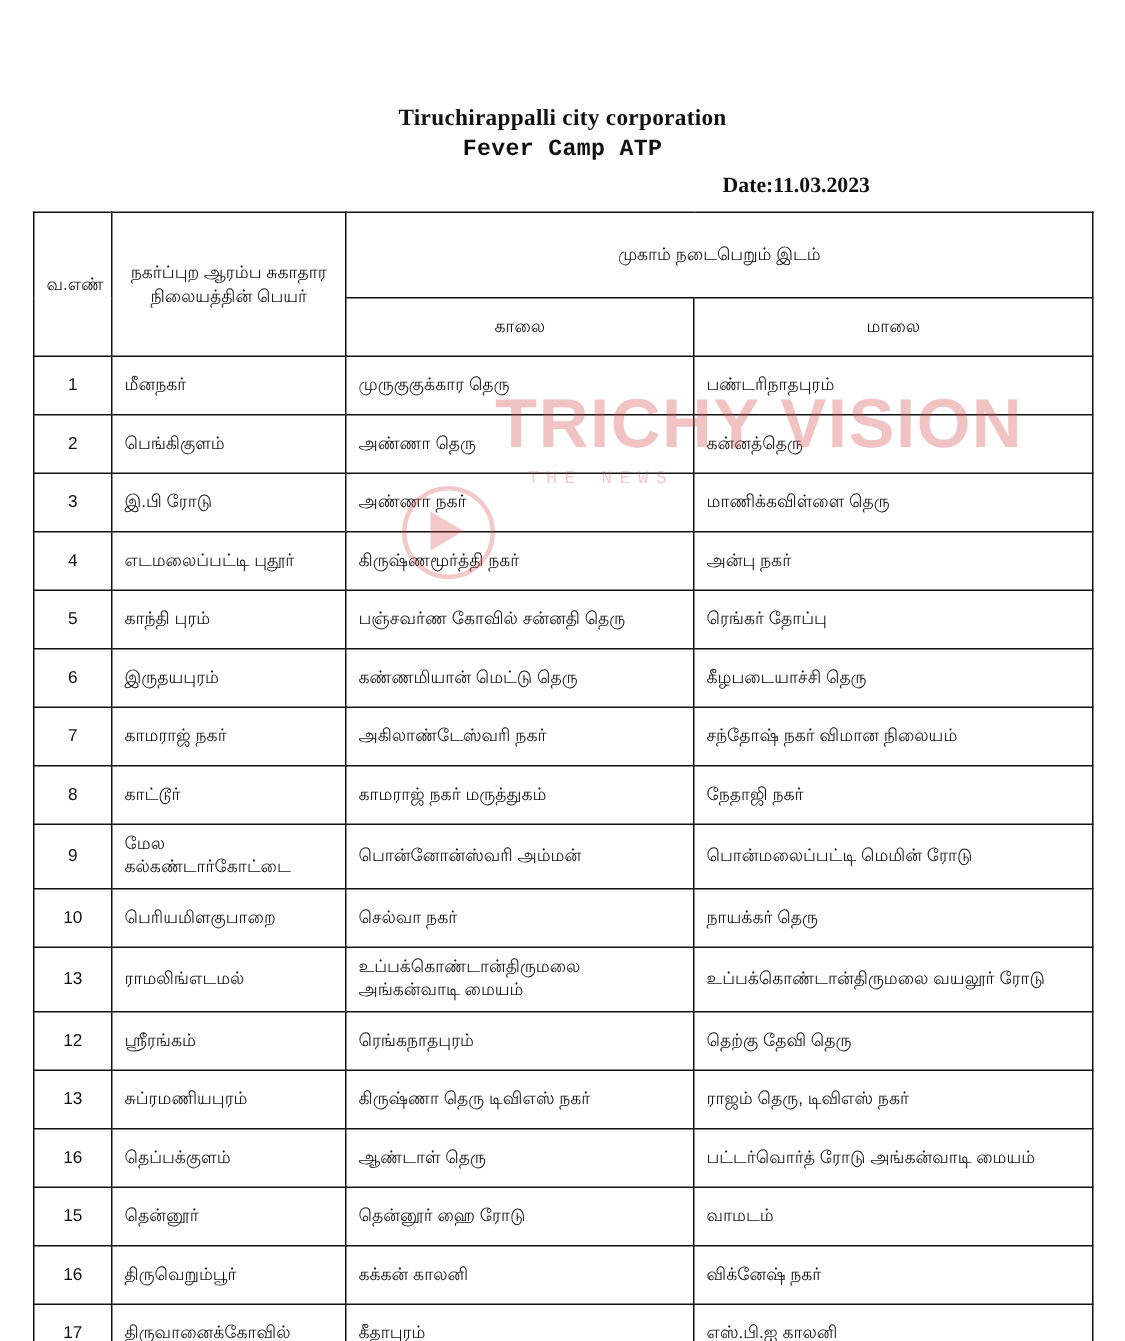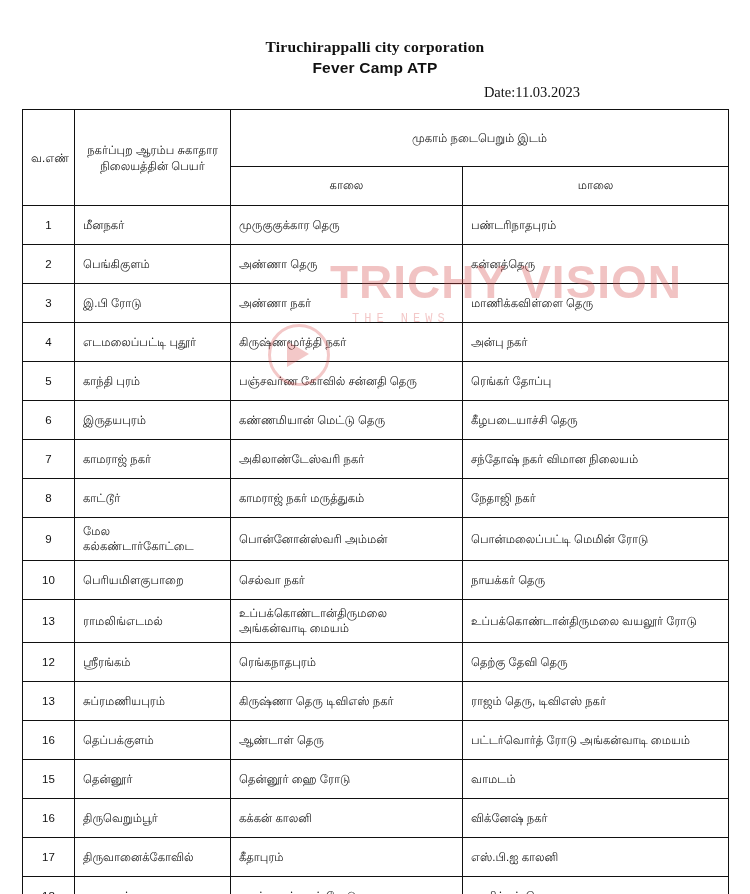--- a/index.html
+++ b/index.html
@@ -13,45 +13,45 @@
     font-family: "Liberation Sans", sans-serif;
     color: #111111;
     position: relative;
     overflow: hidden;
   }
   .page {
     position: relative;
     width: 750px;
     height: 894px;
     box-sizing: border-box;
-    padding: 36px 22px 20px 22px;
+    padding: 68px 22px 20px 22px;
   }
   .doc-title {
     text-align: center;
     font-family: "Liberation Serif", serif;
     font-weight: bold;
     font-size: 15.5px;
     line-height: 21px;
     letter-spacing: 0.2px;
     color: #111;
   }
   .doc-subtitle {
     text-align: center;
-    font-family: Liberation Sans, sans-serif;
+    font-family: Liberation Mono, monospace;
     font-weight: bold;
     font-size: 15.5px;
     line-height: 21px;
     letter-spacing: 0.2px;
     color: #111;
     margin-bottom: 6px;
   }
   .date-line {
     text-align: right;
     font-family: "Liberation Serif", serif;
-    font-weight: normal;
+    font-weight: bold;
     font-size: 14.5px;
     padding-right: 148px;
     margin-bottom: 8px;
     color: #111;
   }
   table.fever-table {
     width: 706px;
     border-collapse: collapse;
     table-layout: fixed;
     margin: 0 auto;

